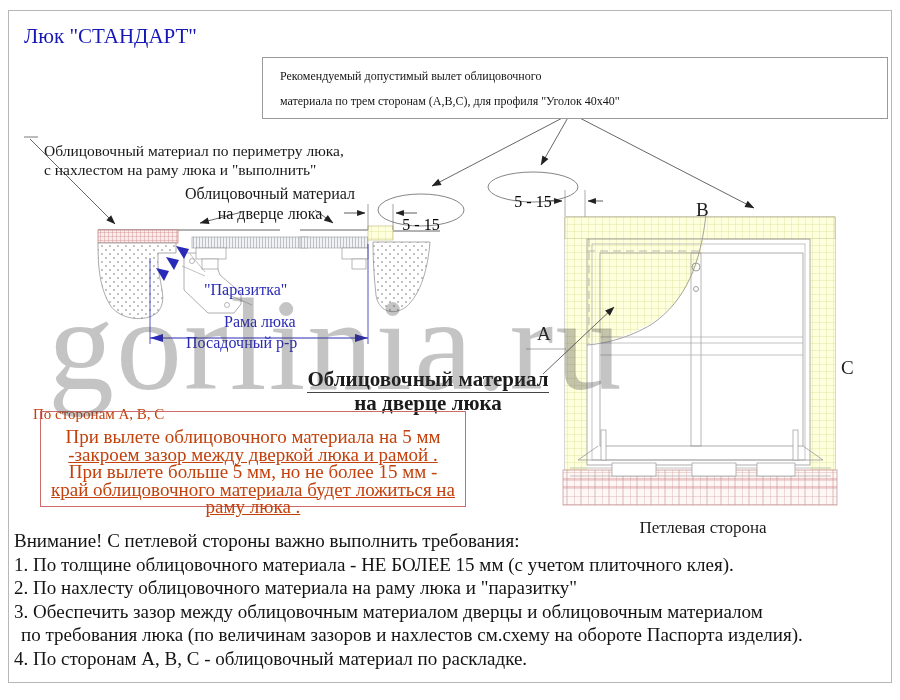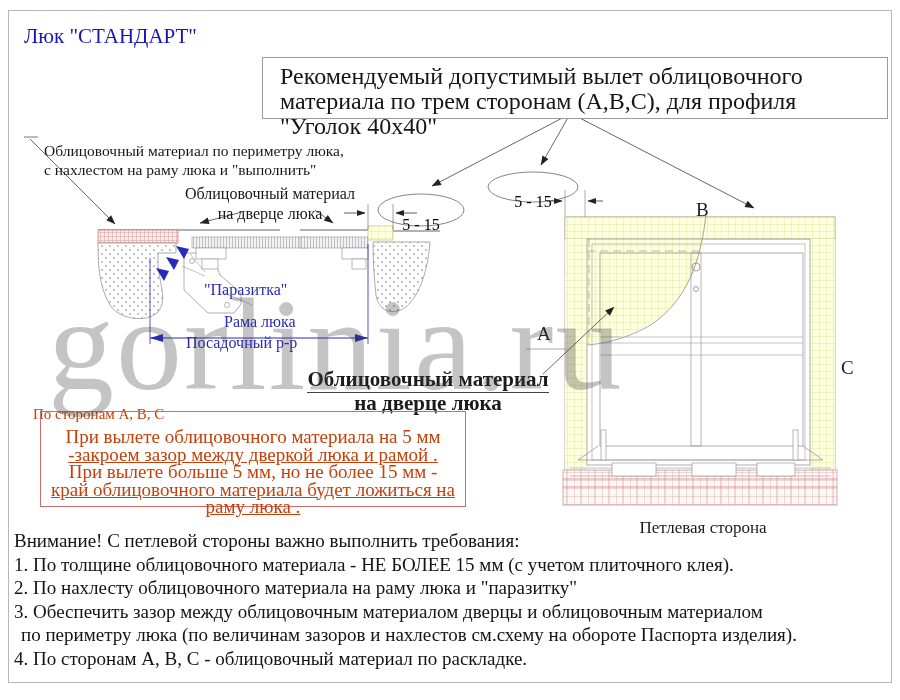--- a/index.html
+++ b/index.html
@@ -6,21 +6,21 @@
   body{
     width:900px;height:700px;background:#ffffff;position:relative;overflow:hidden;
     font-family:"Liberation Serif", serif;color:#111;
   }
   .abs{position:absolute;}
   .page-border{left:8px;top:10px;width:884px;height:673px;border:1px solid #b7b7b7;box-sizing:border-box;z-index:0;}
   .title{left:24px;top:24px;font-size:21px;color:#1717b6;z-index:2;}
   .rec-box{
     left:262px;top:57px;width:626px;height:62px;box-sizing:border-box;
     border:1px solid #9a9a9a;background:#fff;padding:6px 4px 0 17px;
-    font-size:24px;line-height:25px;color:#151515;z-index:2;
+    font-size:12px;line-height:25px;color:#151515;z-index:2;
   }
   svg.drawing{left:0;top:0;z-index:1;}
   .lbl{position:absolute;z-index:2;margin-top:15px;}
   .lbl-perimeter{left:44px;top:126px;font-size:15.5px;line-height:19px;color:#181818;}
   .lbl-perimeter .l2{padding-left:0px;}
   .lbl-door{left:158px;top:169px;width:224px;text-align:center;font-size:16px;line-height:20px;color:#181818;}
   .callout-val{width:70px;text-align:center;font-size:16px;color:#000000;}
   .cv1{left:386px;top:201px;}
   .cv2{left:498px;top:178px;}
   .blue{color:#2a2ab8;}
@@ -219,17 +219,17 @@
   <div class="u">-закроем зазор между дверкой люка и рамой .</div>
   <div>При вылете больше 5 мм, но не более 15 мм -</div>
   <div class="u">край облицовочного материала будет ложиться на раму люка .</div>
 </div>
 
 <div class="abs attention">
   <div><span>Внимание! С </span><span class="u">петлевой стороны</span><span> важно выполнить требования:</span></div>
   <div>1. По толщине облицовочного материала - НЕ БОЛЕЕ 15 мм (с учетом плиточного клея).</div>
   <div>2. По нахлесту облицовочного материала на раму люка и "паразитку"</div>
   <div>3. Обеспечить зазор между облицовочным материалом дверцы и облицовочным материалом</div>
-  <div style="padding-left:7px;">по периметру люка (по величинам зазоров и нахлестов см.схему на обороте Паспорта изделия).</div>
+  <div style="padding-left:7px;">по требования люка (по величинам зазоров и нахлестов см.схему на обороте Паспорта изделия).</div>
   <div>4. По сторонам А, В, С - облицовочный материал по раскладке.</div>
 </div>
 
 <div class="abs watermark">gorlinia.ru</div>
 
 </body></html>

